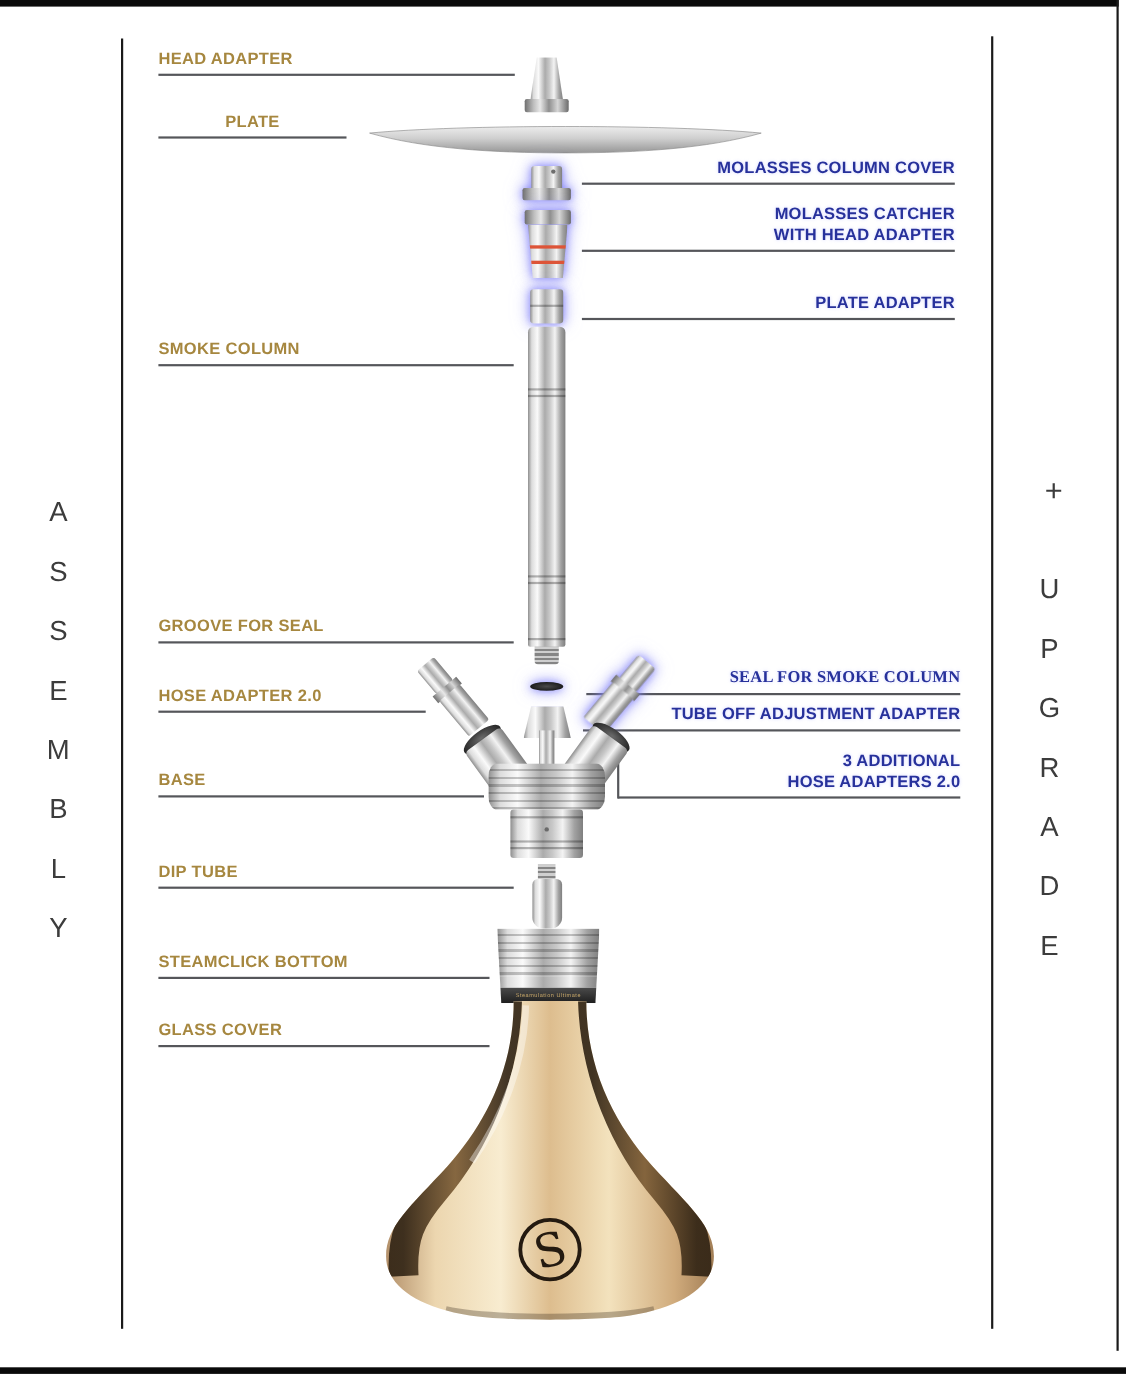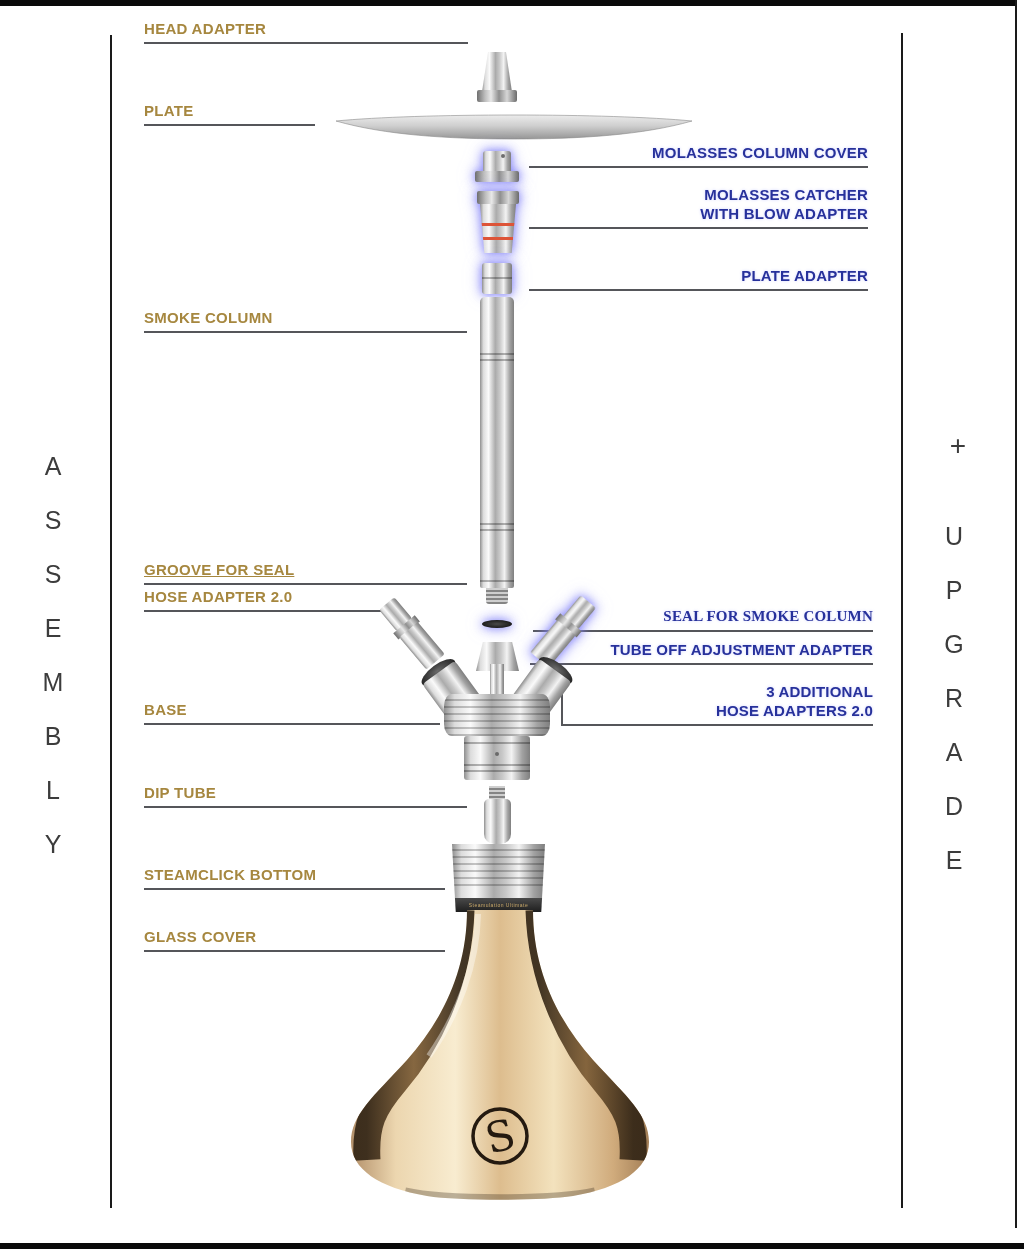--- a/index.html
+++ b/index.html
@@ -72,36 +72,36 @@
   <div class="bar" style="left:0;top:0;width:1017px;height:6px;"></div>
   <div class="rule" style="left:1015px;top:0;width:2px;height:1228px;"></div>
   <div class="bar" style="left:0;top:1243px;width:1024px;height:6px;"></div>
   <div class="rule" style="left:110px;top:35px;width:2px;height:1173px;"></div>
   <div class="rule" style="left:901px;top:33px;width:2px;height:1175px;"></div>
 
   <div class="vword" style="left:40px;top:452px;">ASSEMBLY</div>
   <div class="vplus" style="left:941px;top:430px;">+</div>
   <div class="vword" style="left:941px;top:522px;">UPGRADE</div>
 
-  <div class="llabel" style="top:20px;width:324px;">HEAD ADAPTER</div>
-  <div class="llabel" style="top:102px;width:171px;">PLATE</div>
+  <div class="llabel" style="top:45px;width:324px;">HEAD ADAPTER</div>
+  <div class="llabel" style="top:102px;width:171px;text-align:center;">PLATE</div>
   <div class="llabel" style="top:309px;width:323px;">SMOKE COLUMN</div>
-  <div class="llabel" style="top:561px;width:323px;text-decoration:underline;">GROOVE FOR SEAL</div>
-  <div class="llabel" style="top:588px;width:243px;">HOSE ADAPTER 2.0</div>
+  <div class="llabel" style="top:561px;width:323px;">GROOVE FOR SEAL</div>
+  <div class="llabel" style="top:624px;width:243px;">HOSE ADAPTER 2.0</div>
   <div class="llabel" style="top:701px;width:296px;">BASE</div>
   <div class="llabel" style="top:784px;width:323px;">DIP TUBE</div>
   <div class="llabel" style="top:866px;width:301px;">STEAMCLICK BOTTOM</div>
   <div class="llabel" style="top:928px;width:301px;">GLASS COVER</div>
 
   <div class="rlabel" style="left:529px;top:143px;width:339px;">
     <span>MOLASSES COLUMN COVER</span>
   </div>
   <div class="rlabel" style="left:529px;top:185px;width:339px;">
     <span>MOLASSES CATCHER</span>
-    <span>WITH BLOW ADAPTER</span>
+    <span>WITH HEAD ADAPTER</span>
   </div>
   <div class="rlabel" style="left:529px;top:266px;width:339px;">
     <span>PLATE ADAPTER</span>
   </div>
   <div class="rlabel" style="left:533px;top:607px;width:340px;font-family:Liberation Serif, serif;">
     <span>SEAL FOR SMOKE COLUMN</span>
   </div>
   <div class="rlabel" style="left:530px;top:640px;width:343px;">
     <span>TUBE OFF ADJUSTMENT ADAPTER</span>
   </div>

